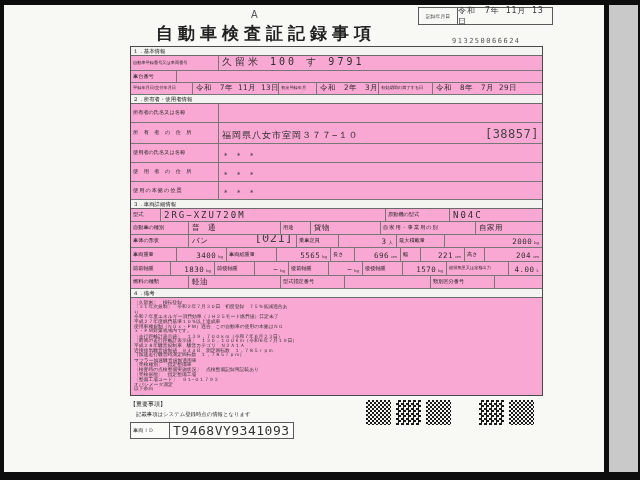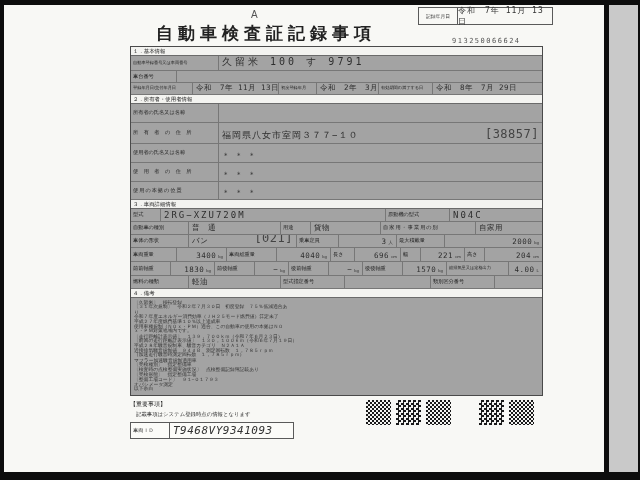--- a/index.html
+++ b/index.html
@@ -13,21 +13,21 @@
   .recbox{position:absolute;left:418px;top:7px;display:flex;border:1px solid #5a5a5a;height:16px;background:#f8f8f5;}
   .recbox .rlb{width:38px;font-size:4.8px;display:flex;align-items:center;justify-content:center;
                border-right:1px solid #5a5a5a;color:#333;}
   .recbox .rvv{width:94px;font-family:"DejaVu Sans Mono",monospace;font-size:8px;letter-spacing:1px;
                display:flex;align-items:center;justify-content:center;color:#333;}
   .title{position:absolute;left:156px;top:22px;font-size:17px;font-weight:700;letter-spacing:5px;color:#222;}
   .docnum{position:absolute;left:452px;top:37px;font-size:7px;letter-spacing:1.5px;color:#555;
           font-family:"DejaVu Sans Mono",monospace;}
 
   .content{position:absolute;left:130px;top:46px;width:413px;}
-  .tbl{border:1px solid #4a4a4a;background:#a3a3a3;}
+  .tbl{border:1px solid #4a4a4a;background:#f9a8d4;}
   .sechead{height:8px;font-size:5.4px;color:#222;padding:0 2px;border-bottom:1px solid #6a6a6a;
            display:flex;align-items:center;background:#f3f3f0;}
   .row{display:flex;border-bottom:1px solid #777;align-items:stretch;box-sizing:border-box;}
   .lb{font-size:5.2px;color:#222;border-right:1px solid #777;display:flex;align-items:center;
       padding:0 2px;box-sizing:border-box;line-height:1.1;flex-shrink:0;}
   .lb.tiny{font-size:4.2px;}
   .val{font-family:"DejaVu Sans Mono",monospace;font-size:9px;letter-spacing:2px;color:#2e2e2e;
        display:flex;align-items:flex-end;padding:0 3px 1px;box-sizing:border-box;white-space:nowrap;
        overflow:hidden;flex-shrink:0;}
   .val.sm{font-size:7.5px;letter-spacing:0.5px;}
@@ -45,22 +45,22 @@
   .remarks-inner{transform:scale(0.75);transform-origin:0 0;width:133%;font-size:6.4px;
                  line-height:1.0;color:#333;}
   .rline{white-space:pre;}
 
   .footer{position:relative;margin-top:4px;height:42px;}
   .imp{font-size:6px;color:#222;}
   .note{font-size:5.4px;color:#333;margin:2px 0 0 6px;}
   .vidbox{display:flex;border:1px solid #5a5a5a;width:162px;height:15px;margin-top:4px;background:#fbfbf8;}
   .vidbox .vlb{width:34px;font-size:5.2px;display:flex;align-items:center;padding:0 2px;
                border-right:1px solid #5a5a5a;color:#333;}
-  .vidbox .vvv{flex:1;font-family:"DejaVu Sans Mono",monospace;font-size:11px;letter-spacing:0.5px;
-               display:flex;align-items:center;padding-left:3px;color:#333;font-style:italic;}
+  .vidbox .vvv{flex:1;font-family:"DejaVu Sans Mono",monospace;font-size:13px;letter-spacing:0.5px;
+               display:flex;align-items:center;padding-left:3px;color:#333;}
   .qrs{position:absolute;left:236px;top:0;display:flex;}
   .qr{width:25px;height:25px;margin-right:5px;
       background:repeating-conic-gradient(#1a1a1a 0 25%, #f4f4f1 0 50%);background-size:4px 4px;}
   .qr.alt{background-size:5px 5px;}
   .qr.gap{margin-left:23px;}
 </style>
 </head>
 <body>
 
 <div class="canvas">
@@ -155,21 +155,21 @@
         </div>
       </div>
       <div class="row" style="height:14px">
         <div class="lb" style="width:46px">車両重量</div>
         <div class="val sm rt bdr" style="width:50px">
           <span>3400</span>
           <span class="unit">kg</span>
         </div>
         <div class="lb" style="width:50px">車両総重量</div>
         <div class="val sm rt bdr" style="width:54px">
-          <span>4040</span>
+          <span>5565</span>
           <span class="unit">kg</span>
         </div>
         <div class="lb" style="width:24px">長さ</div>
         <div class="val sm rt bdr" style="width:46px">
           <span>696</span>
           <span class="unit">cm</span>
         </div>
         <div class="lb" style="width:20px">幅</div>
         <div class="val sm rt bdr" style="width:44px">
           <span>221</span>

